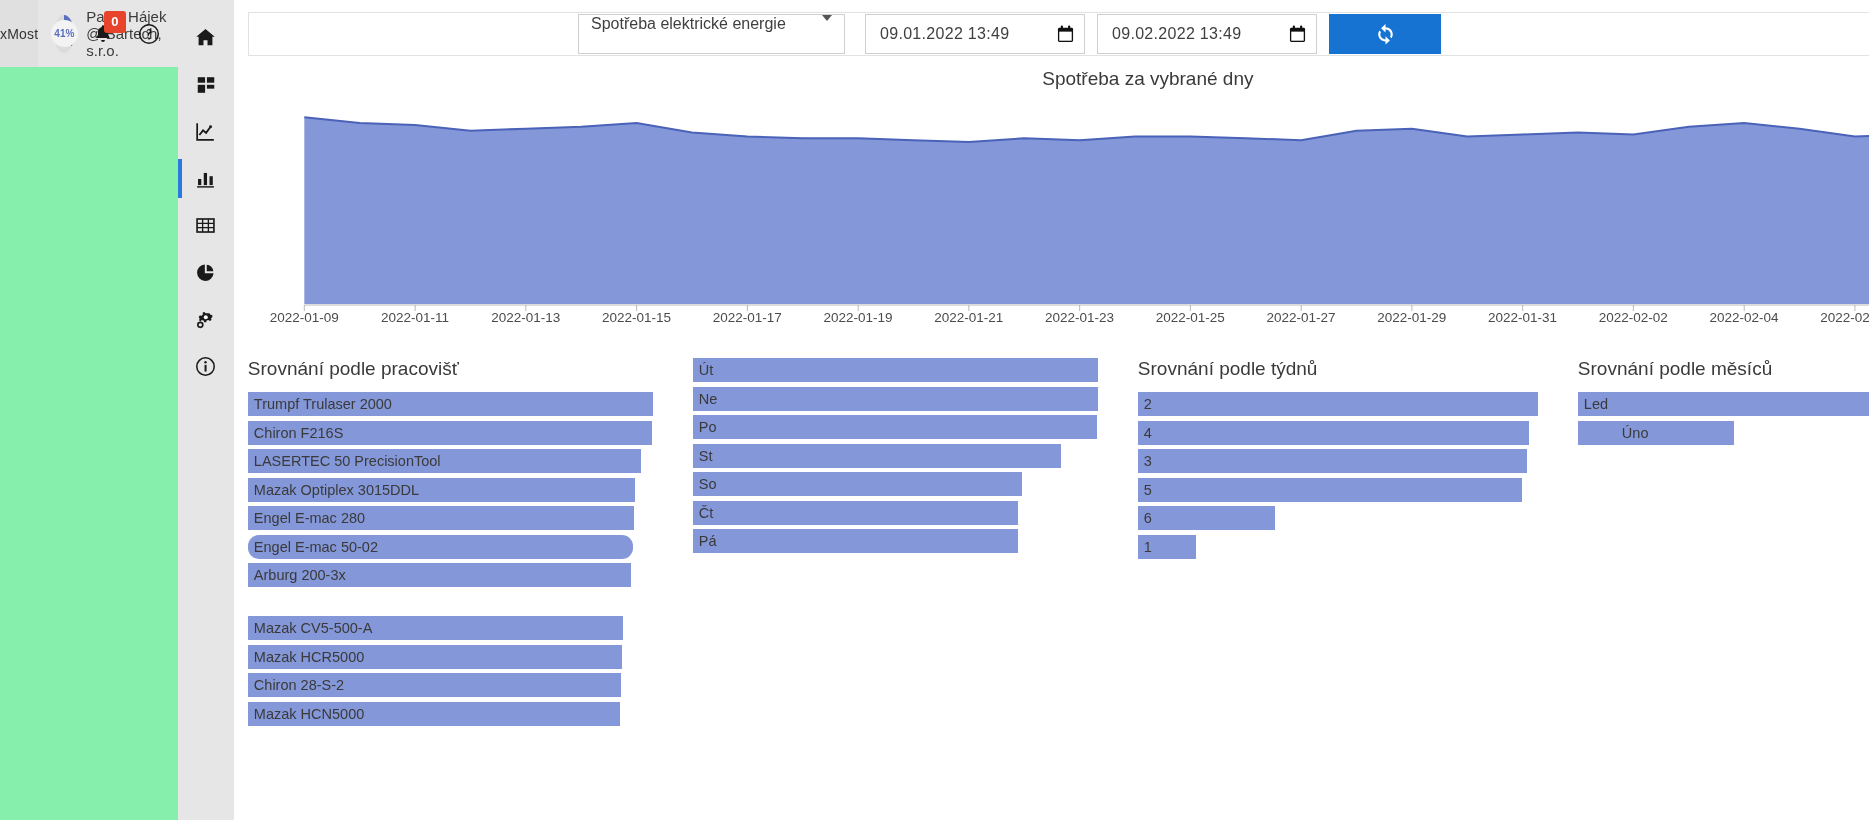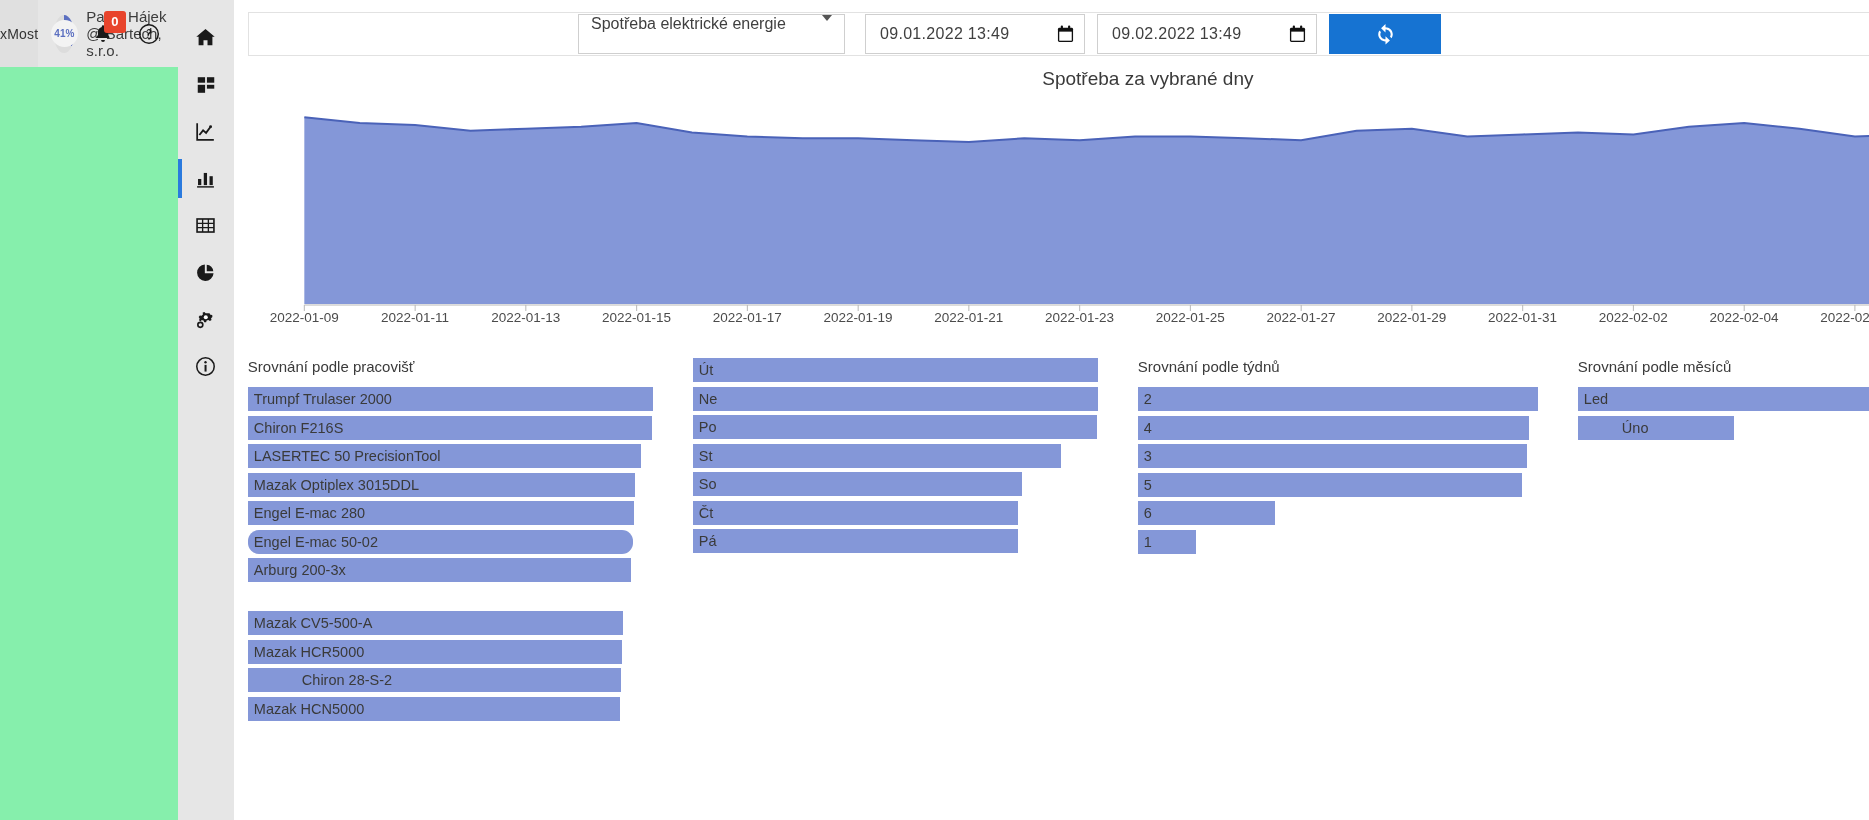--- a/index.html
+++ b/index.html
@@ -244,21 +244,21 @@
   }
 
   
   .panels {
     display: flex;
     margin-top: 24px;
     gap: 0;
   }
   .panel { padding-right: 40px; }
   .panel-title {
-    font-size: 15px;
+    font-size: 19px;
     color: #3a3a3a;
     margin-bottom: 12px;
     white-space: nowrap;
   }
   .bar-row {
     height: 24px;
     margin-bottom: 4.5px;
     position: relative;
   }
   .bar {
@@ -493,21 +493,21 @@
               <div class="bar" style="width: 375.03px; background: rgb(132, 151, 216); margin-top: 29px;">
                 <span class="bar-label">Mazak CV5-500-A</span>
               </div>
             </div>
             <div class="bar-row">
               <div class="bar" style="width: 374.22px; background: rgb(132, 151, 216);">
                 <span class="bar-label">Mazak HCR5000</span>
               </div>
             </div>
             <div class="bar-row">
-              <div class="bar" style="width: 373.41px; background: rgb(132, 151, 216); padding-left: 48px;">
+              <div class="bar" style="width: 373.41px; background: rgb(132, 151, 216);">
                 <span class="bar-label">Chiron 28-S-2</span>
               </div>
             </div>
             <div class="bar-row">
               <div class="bar" style="width: 372.6px; background: rgb(132, 151, 216);">
                 <span class="bar-label">Mazak HCN5000</span>
               </div>
             </div>
           </div>
           <div class="panel" style="width: 445px;">

